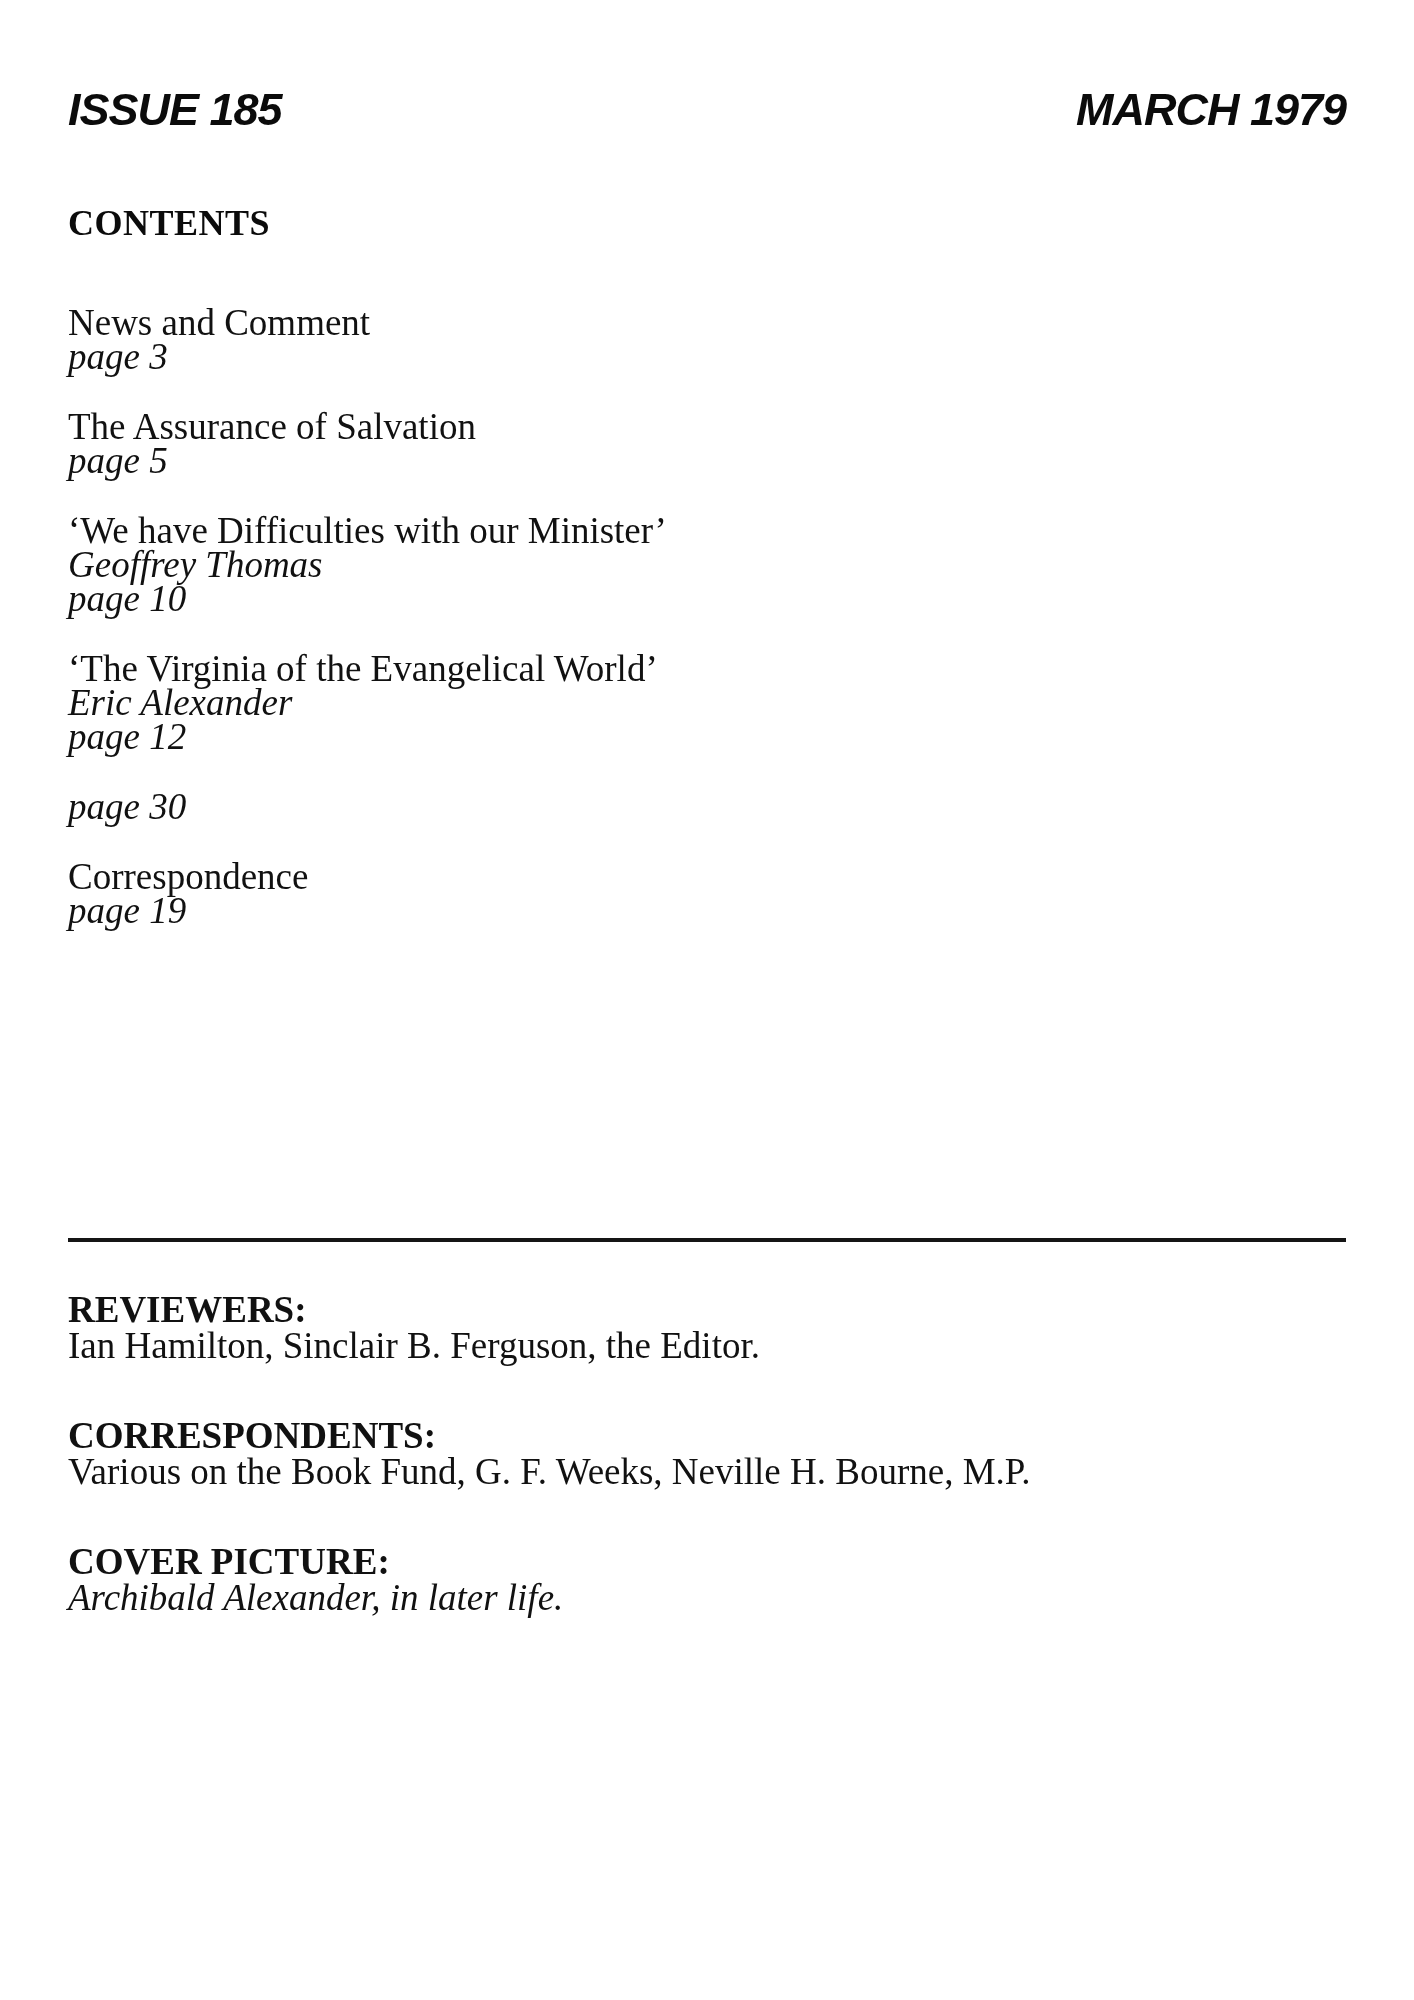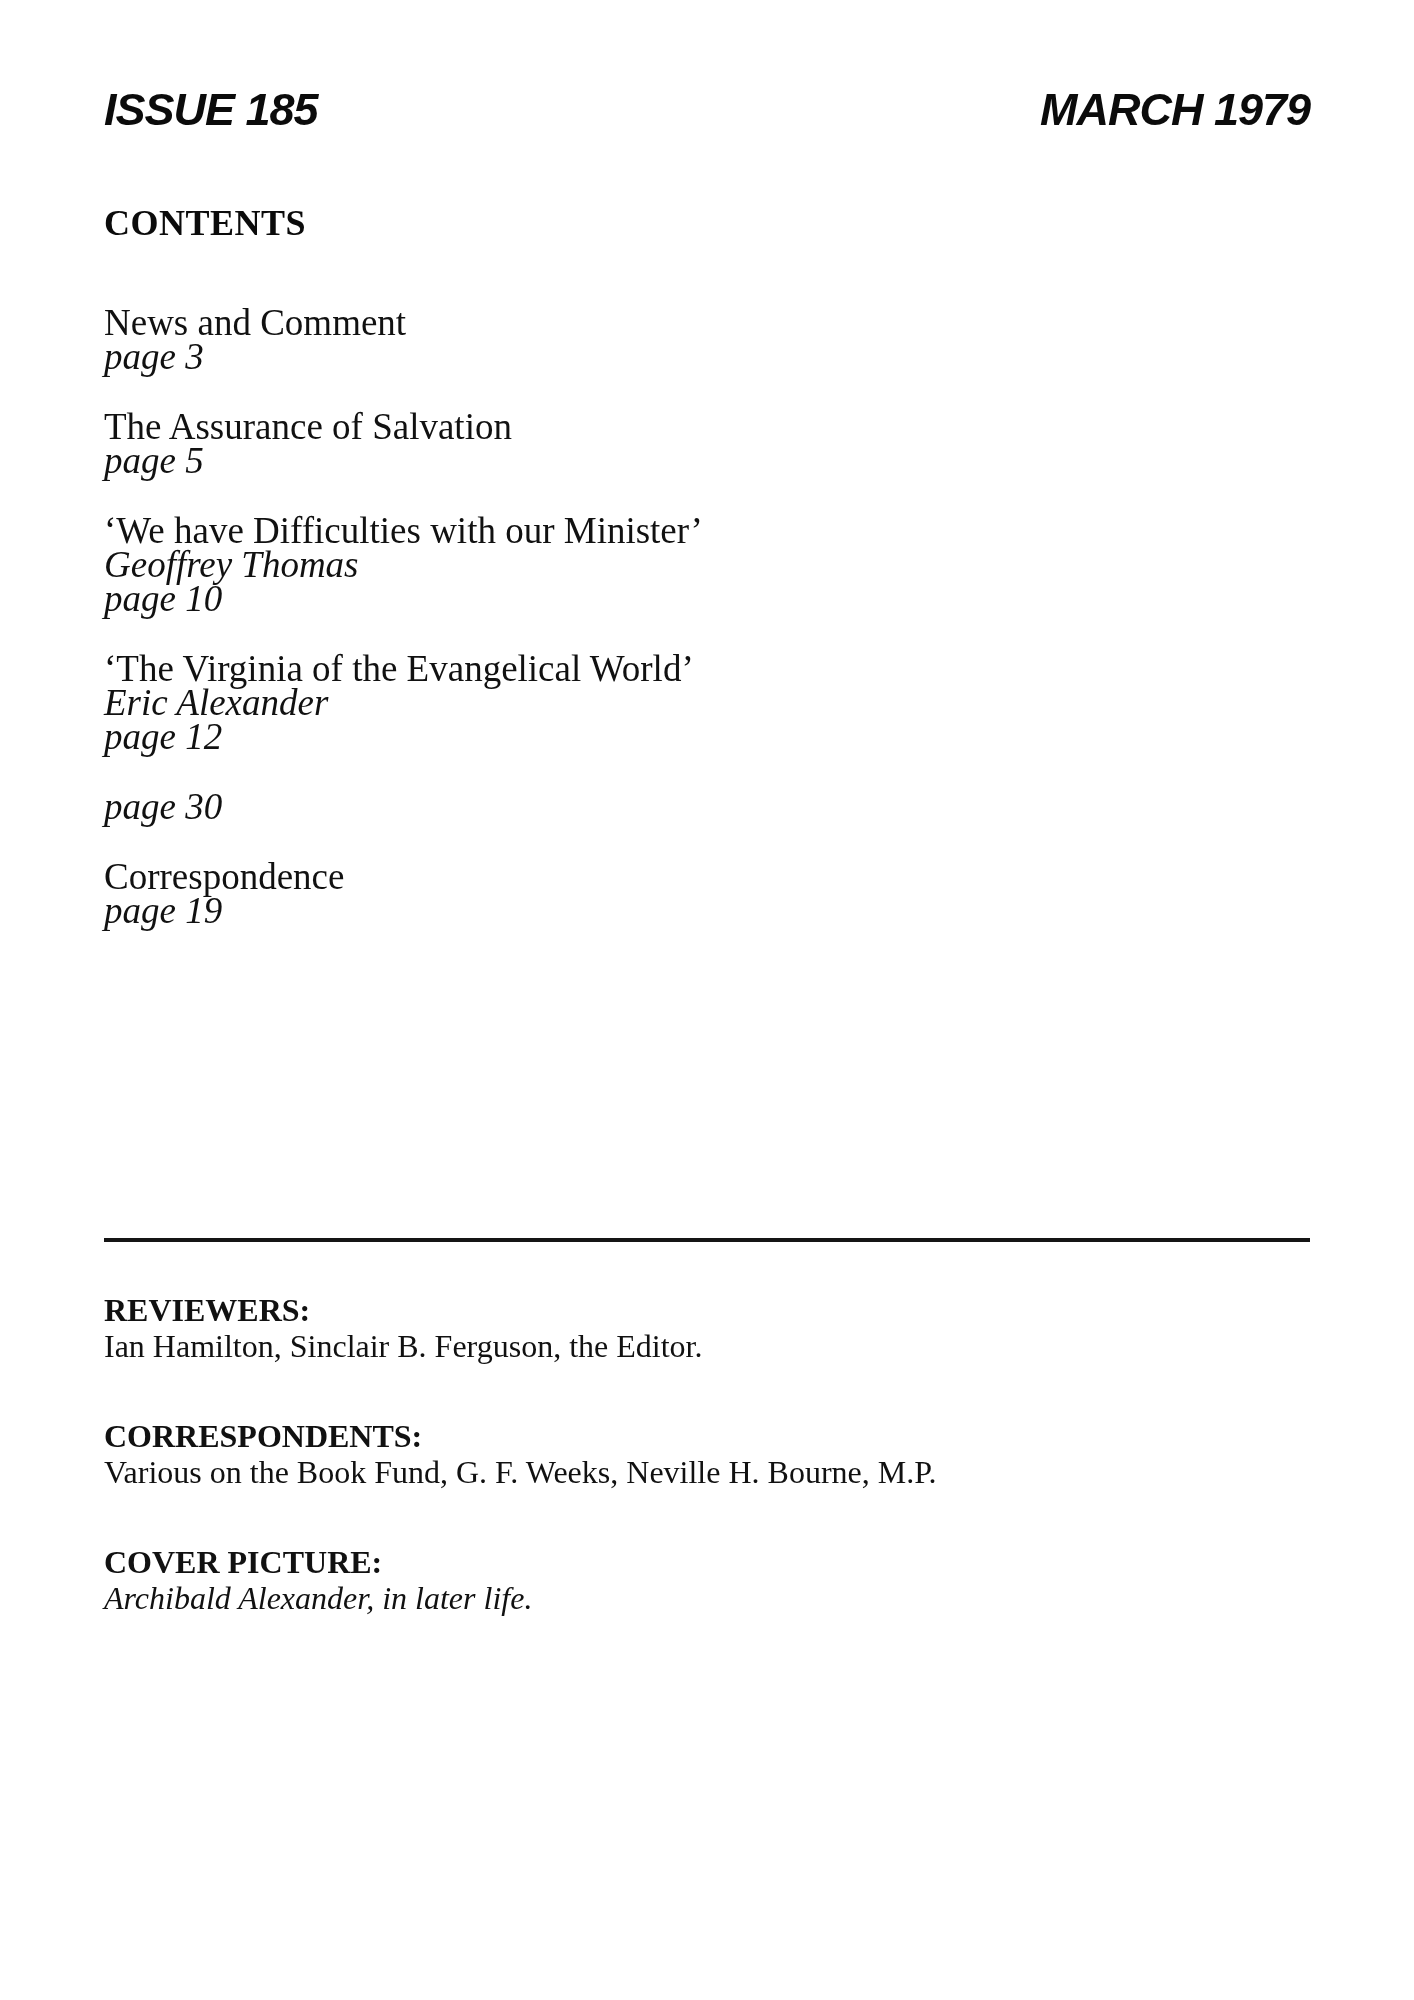--- a/index.html
+++ b/index.html
@@ -6,21 +6,21 @@
   html, body { background: #ffffff; }
   body {
     width: 1414px;
     height: 2000px;
     position: relative;
     font-family: "Liberation Serif", serif;
     color: #111111;
     overflow: hidden;
   }
   .page {
-    padding: 0 104px;
+    padding: 0 68px;
   }
   .masthead {
     margin-top: 84px;
     display: flex;
     justify-content: space-between;
     align-items: baseline;
     font-family: "Liberation Sans", sans-serif;
     font-weight: bold;
     font-style: italic;
     font-size: 45px;
@@ -44,21 +44,21 @@
   .toc-title { font-style: normal; }
   .toc-author { font-style: italic; }
   .toc-page { font-style: italic; }
   .divider {
     margin-top: 310px;
     height: 4px;
     background: #151515;
   }
   .footer-block {
     margin-top: 50px;
-    font-size: 32px;
+    font-size: 37px;
     line-height: 36px;
   }
   .footer-section { margin-bottom: 54px; }
   .footer-section:last-child { margin-bottom: 0; }
   .section-heading { font-weight: bold; }
   .section-text { font-style: normal; }
   .section-text.italic { font-style: italic; }
 </style>
 </head>
 <body>

